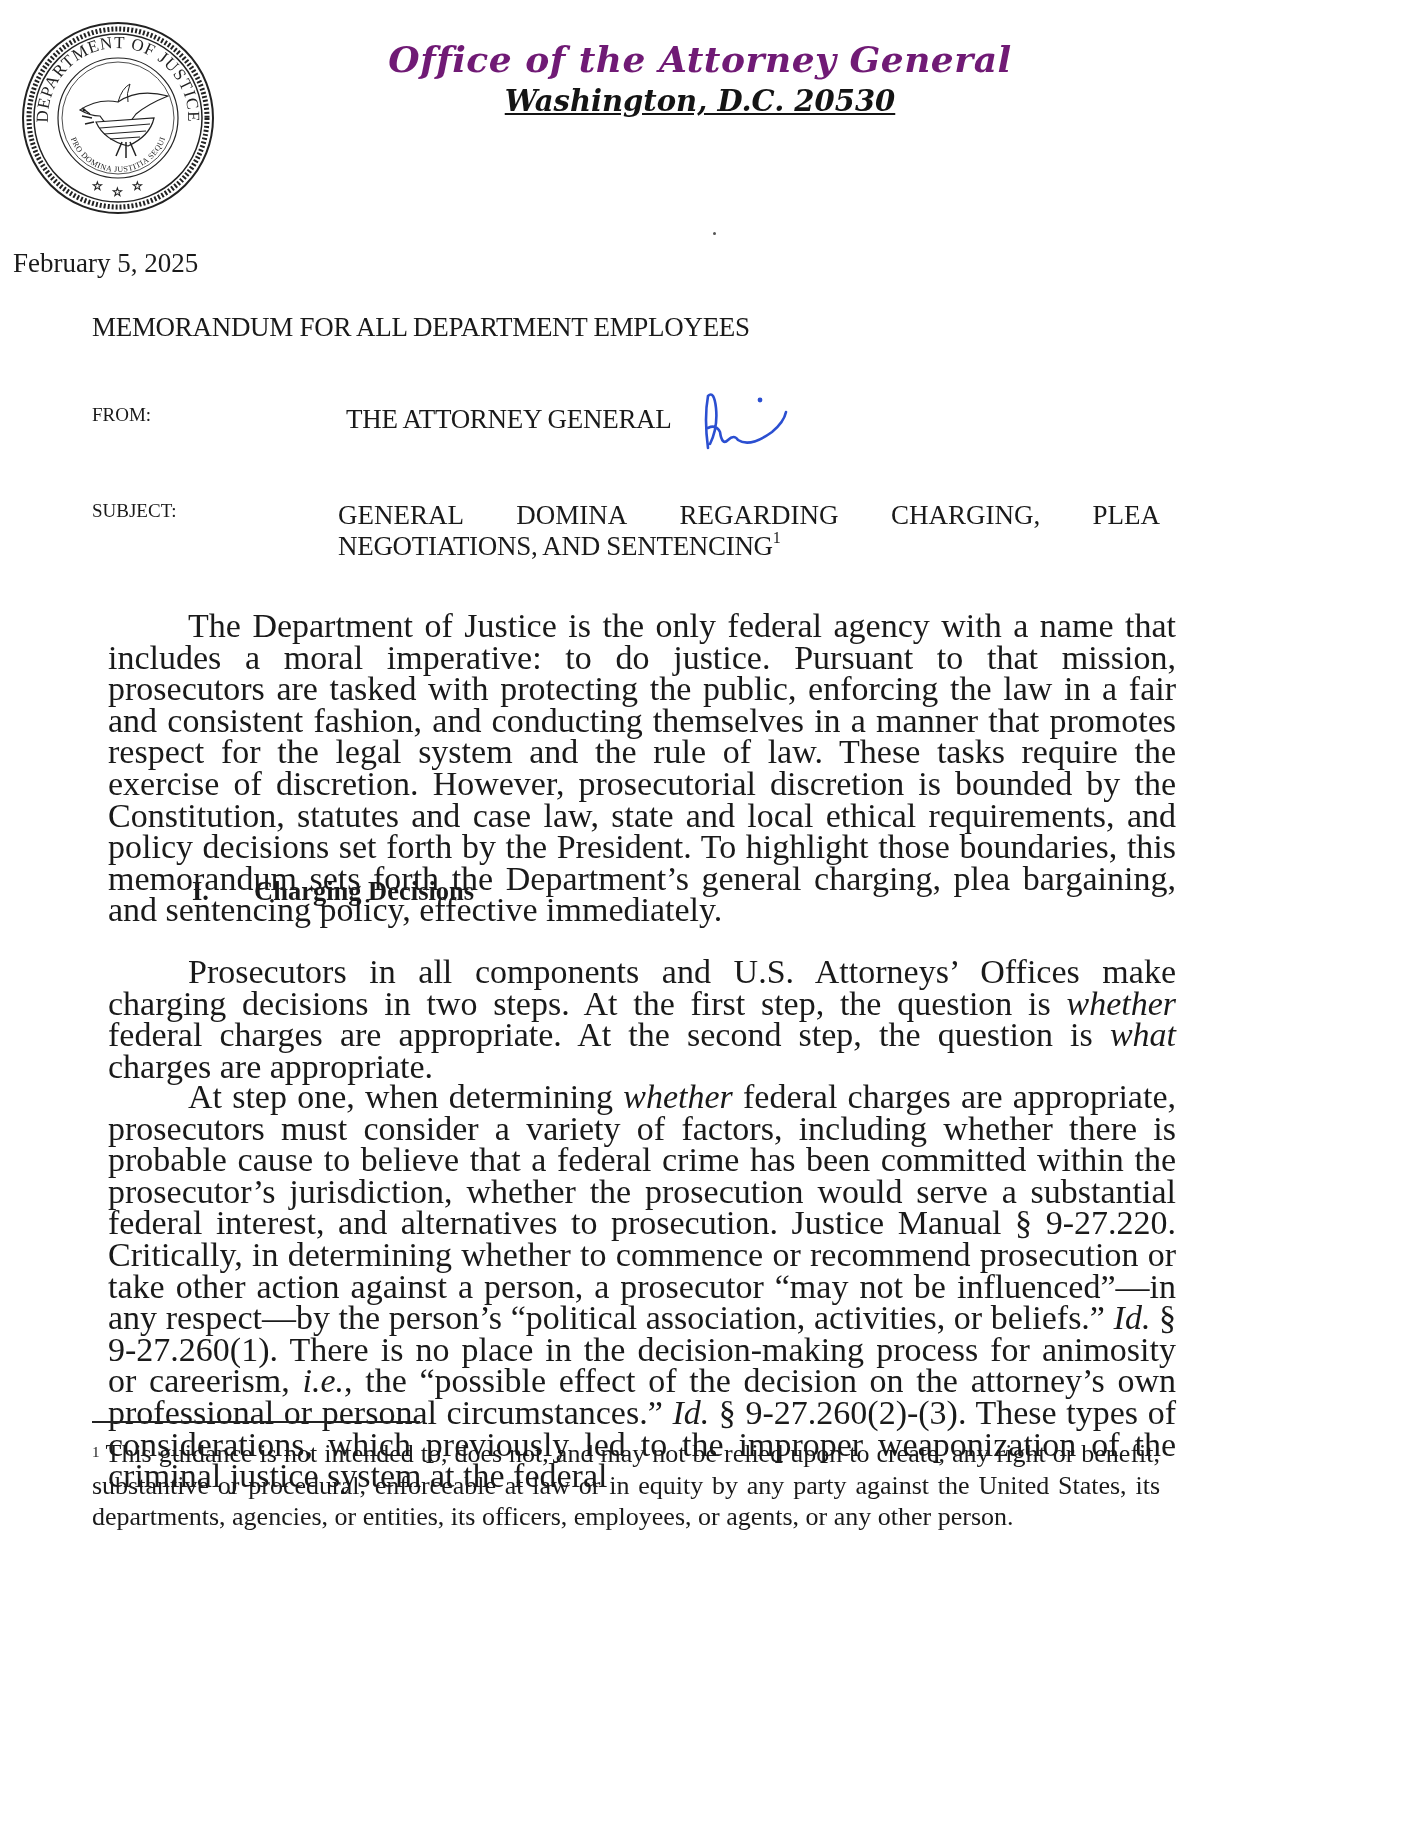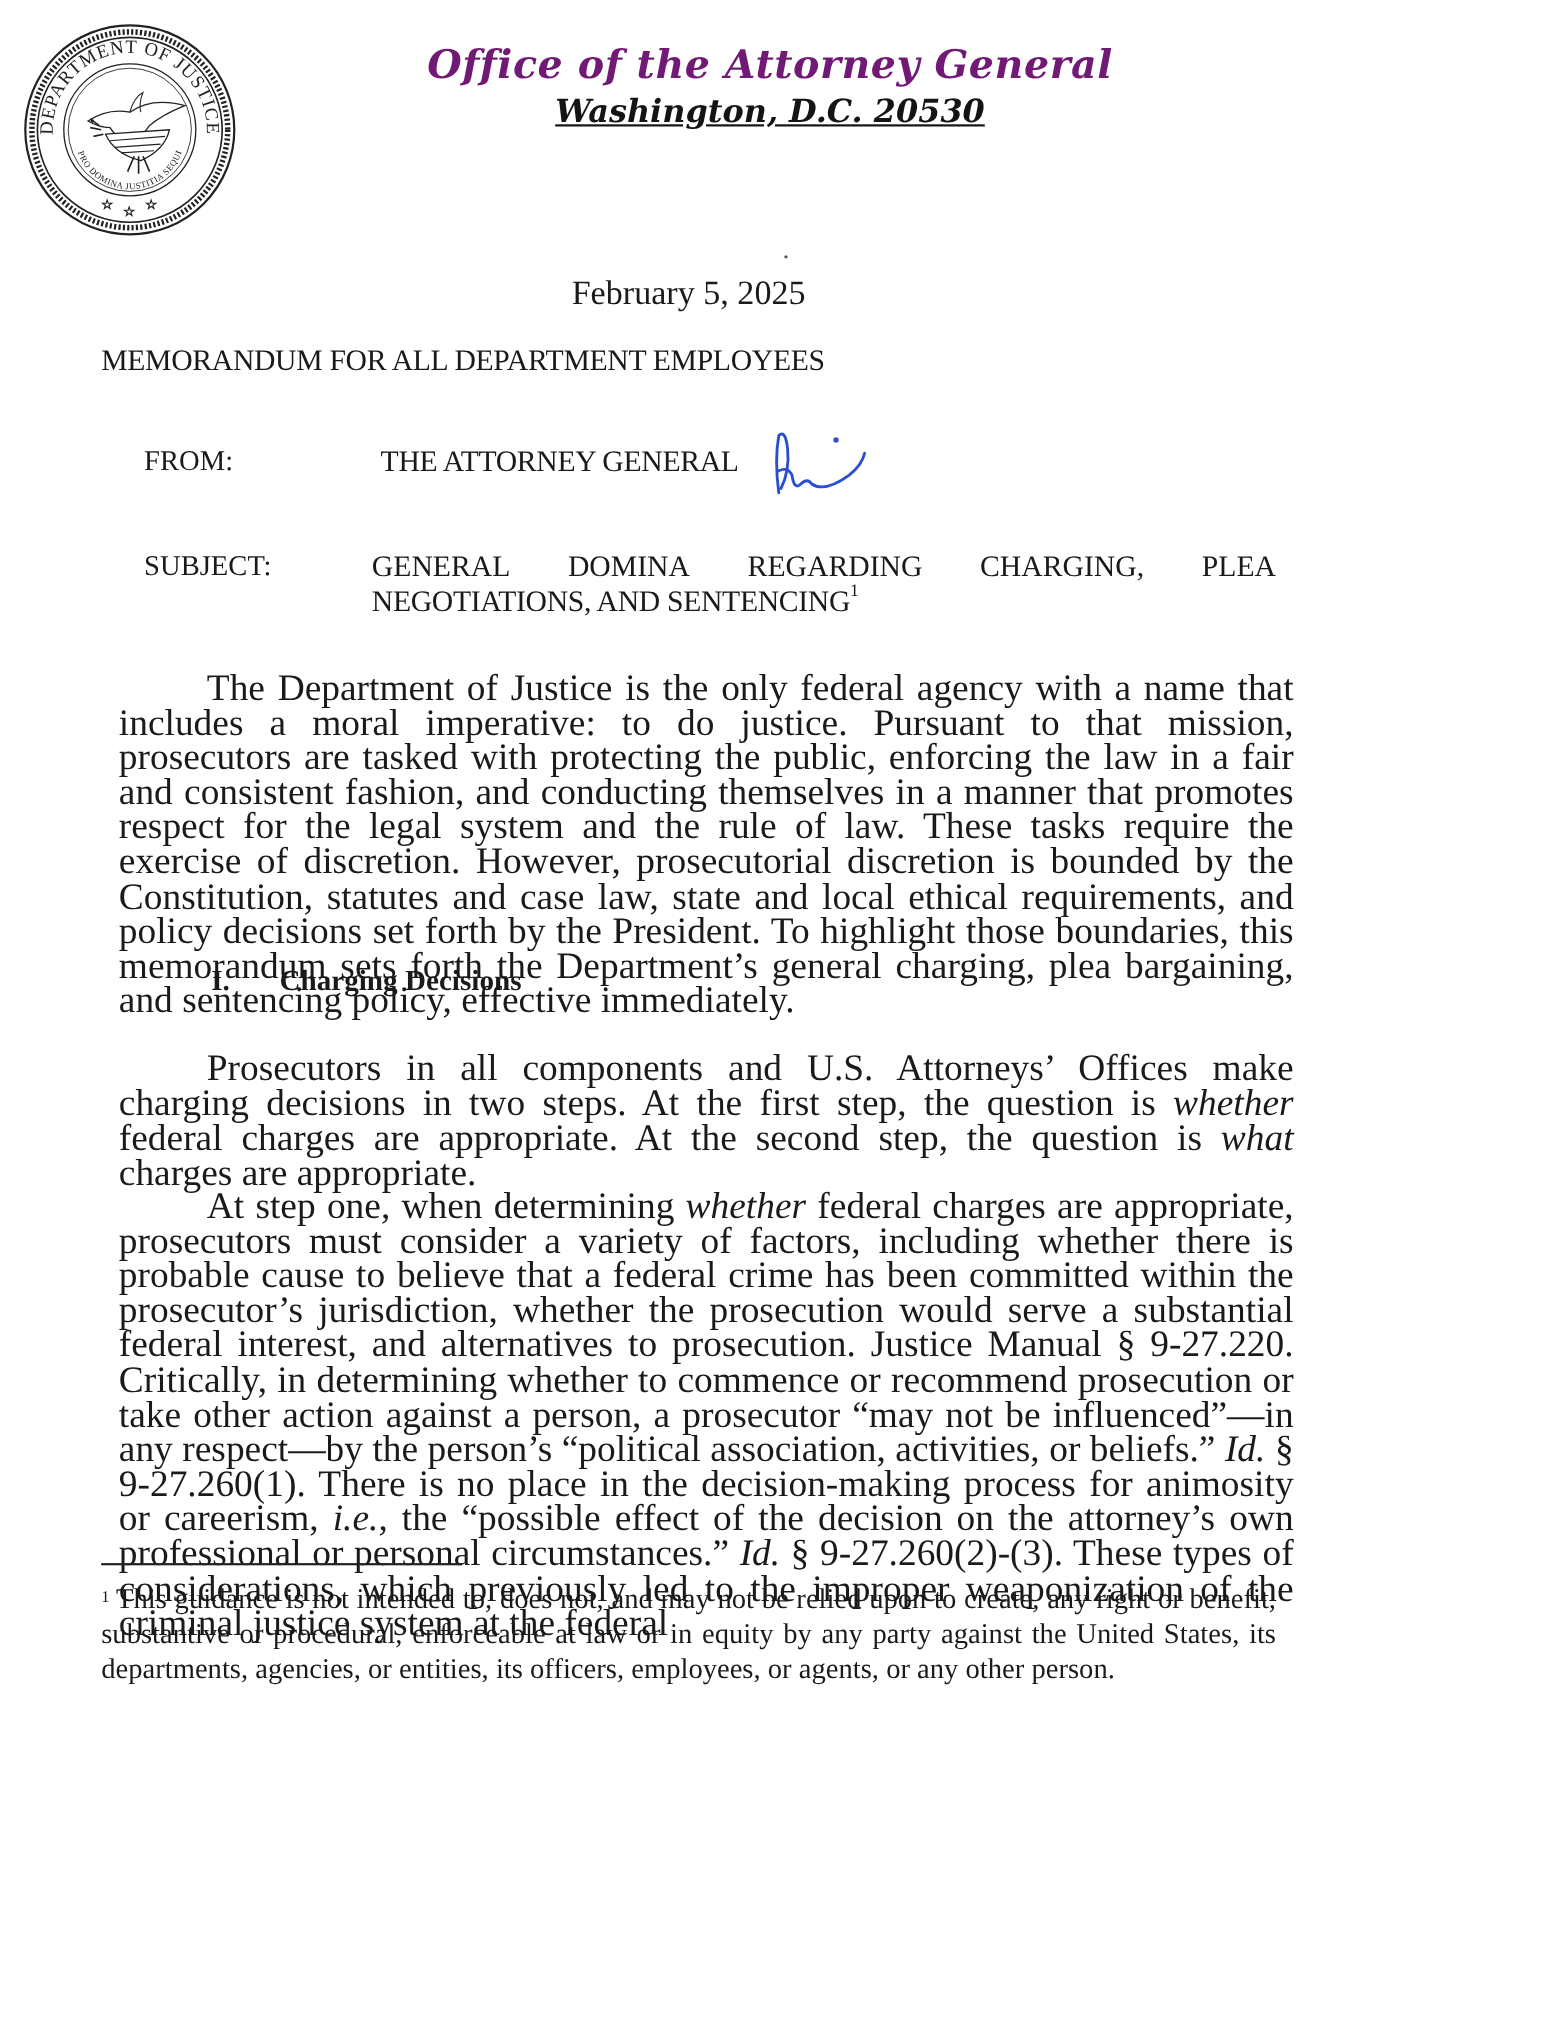--- a/index.html
+++ b/index.html
@@ -15,23 +15,23 @@
       font-family: "DejaVu Serif", "Liberation Serif", serif;
       font-weight: bold; font-size: 36px; letter-spacing: 0.5px; color: #701a75;
       font-style: italic;
     }
     .hdr-sub {
       left: 300px; width: 800px; top: 84px; text-align: center;
       font-family: "DejaVu Serif", "Liberation Serif", serif;
       font-weight: bold; font-size: 29px; color: #141414; font-style: italic; text-decoration: underline;
     }
     .stray-dot { left: 713px; top: 232px; width: 3px; height: 3px; background: #555; border-radius: 50%; }
-    .date { left: 0; width: 1252px; top: 248px; text-align: center; font-size: 31px; }
+    .date { left: 0; width: 1252px; top: 248px; font-size: 27px; padding-left: 13px; }
     .memo-to { left: 92px; top: 312px; font-size: 27px; letter-spacing: -0.3px; }
-    .label { left: 92px; font-size: 26px; margin-left: 39px; }
+    .label { left: 92px; font-size: 19px; }
     .from-label { top: 404px; }
     .from-val { left: 346px; top: 404px; font-size: 27px; letter-spacing: -0.3px; }
     .signature { left: 694px; top: 388px; width: 100px; height: 70px; }
     .subj-label { top: 500px; }
     .subj-line1 {
       left: 338px; width: 822px; top: 500px; font-size: 27px;
       text-align: justify; text-align-last: justify; white-space: nowrap;
       display: flex; justify-content: space-between;
     }
     .subj-line2 { left: 338px; top: 531px; font-size: 27px; letter-spacing: -0.3px; }

